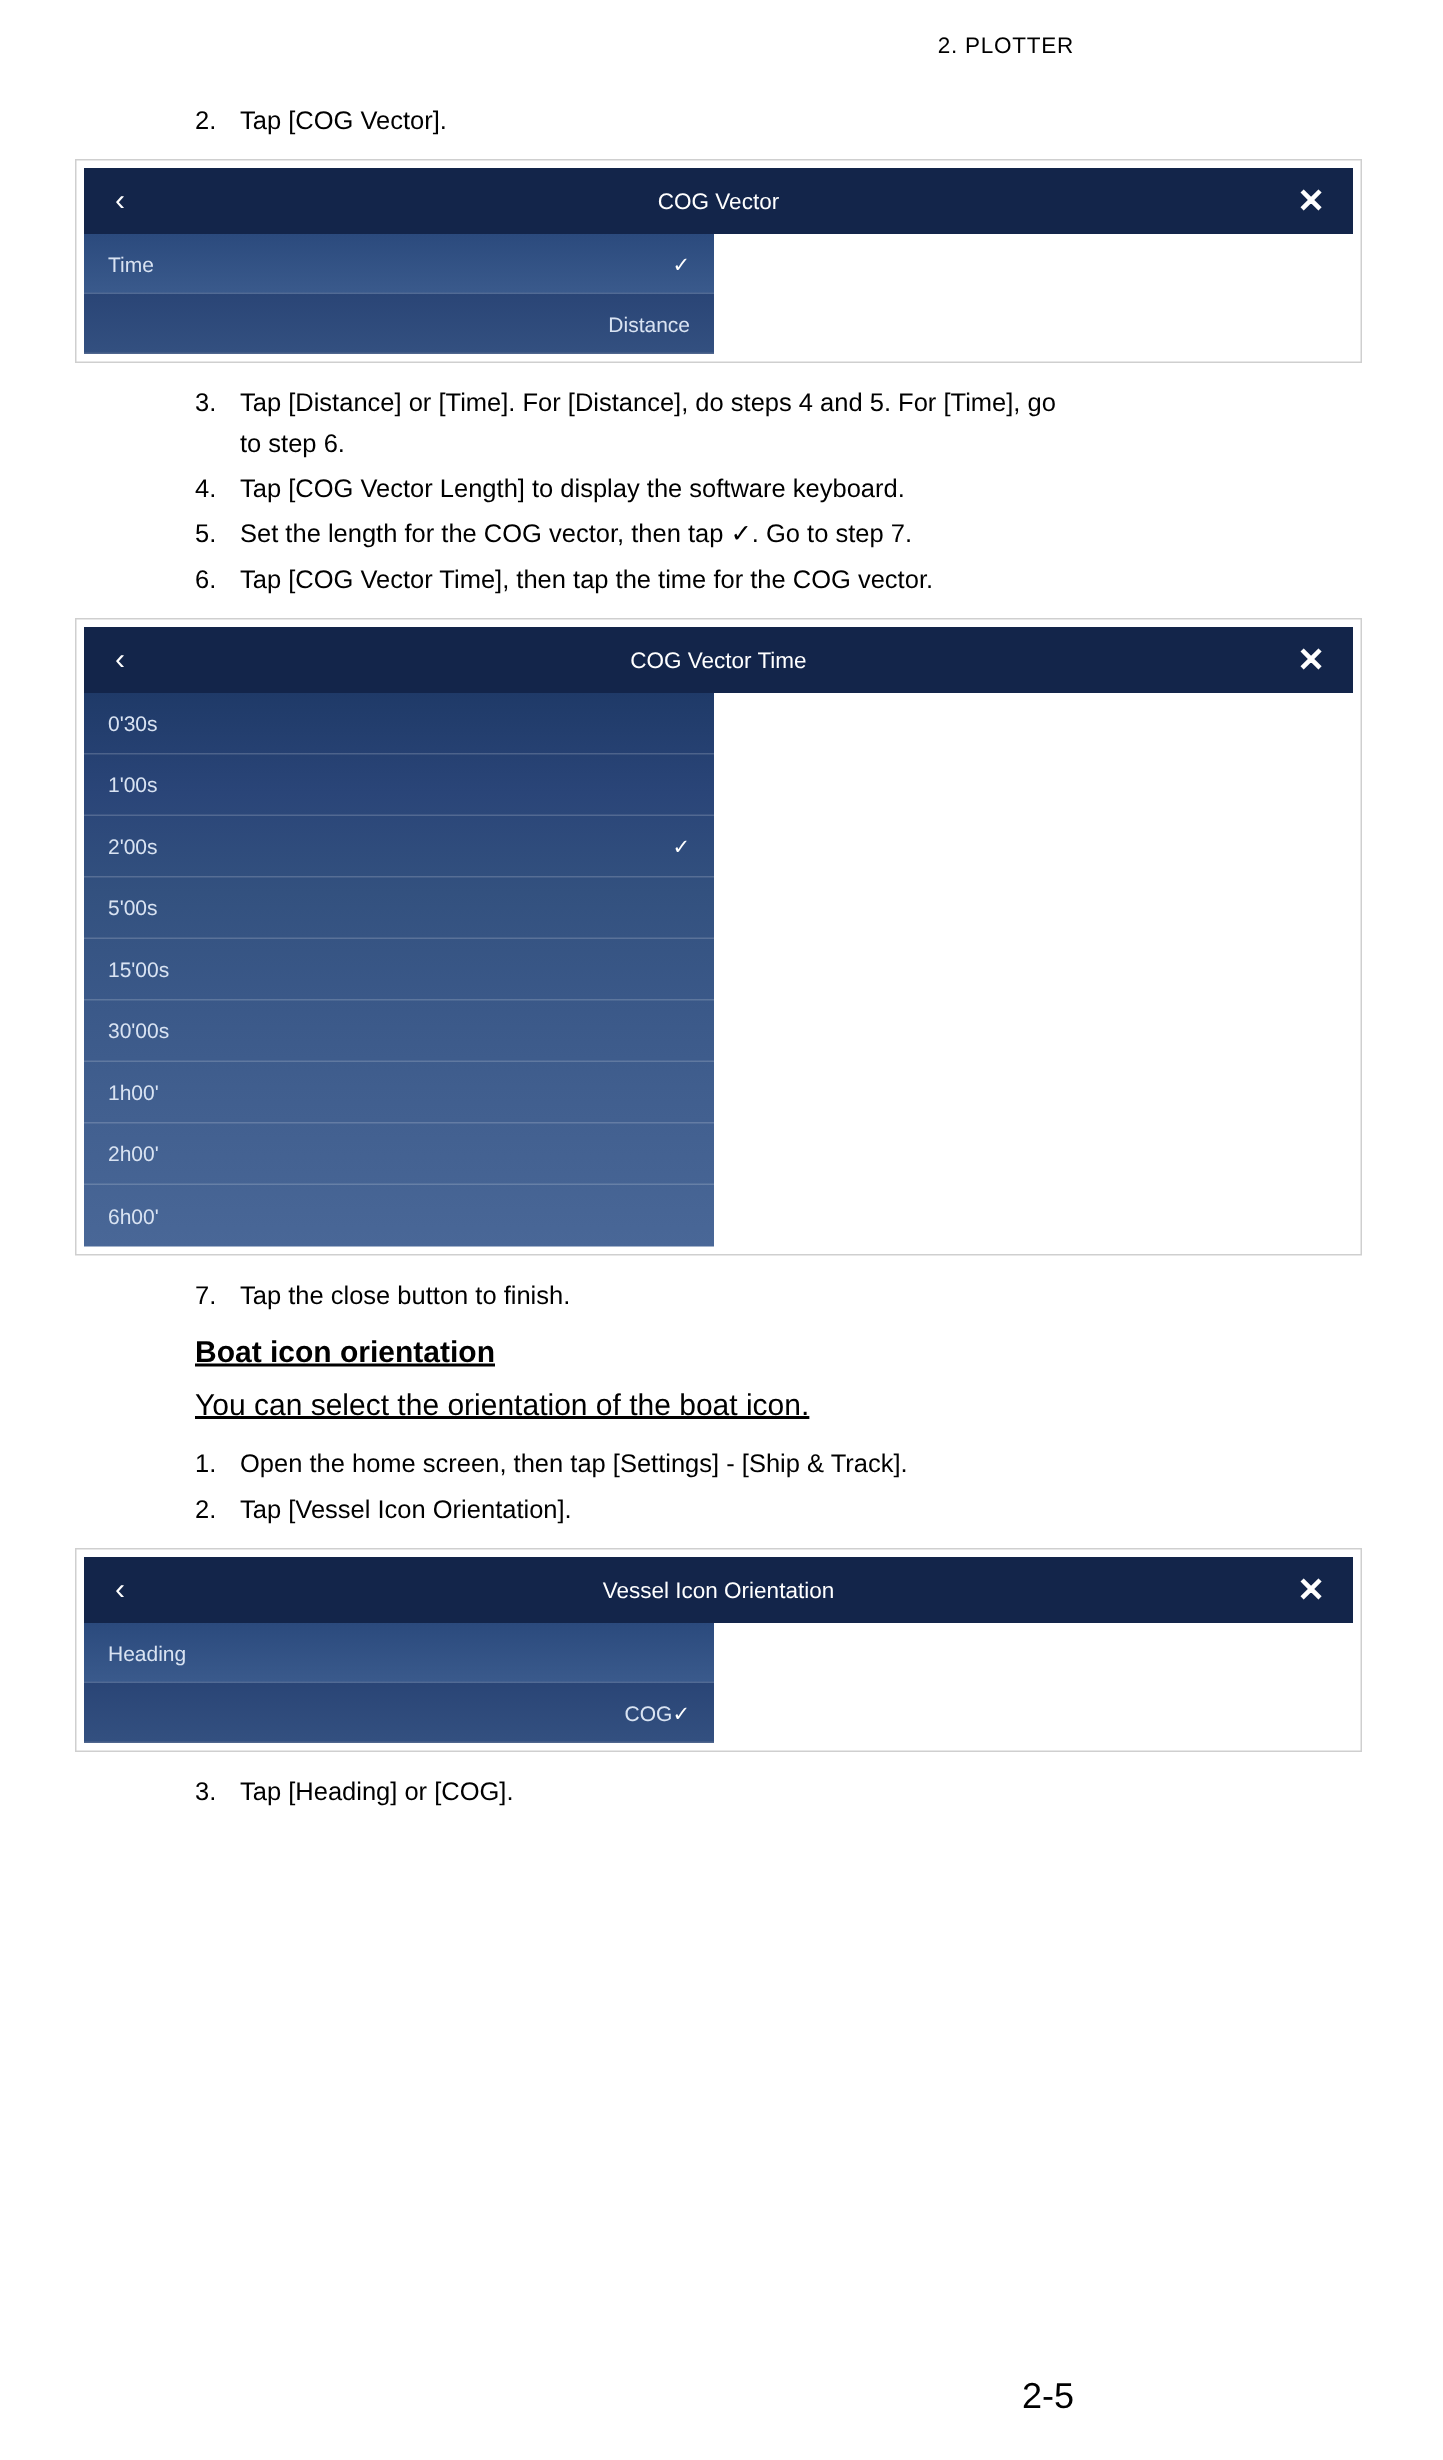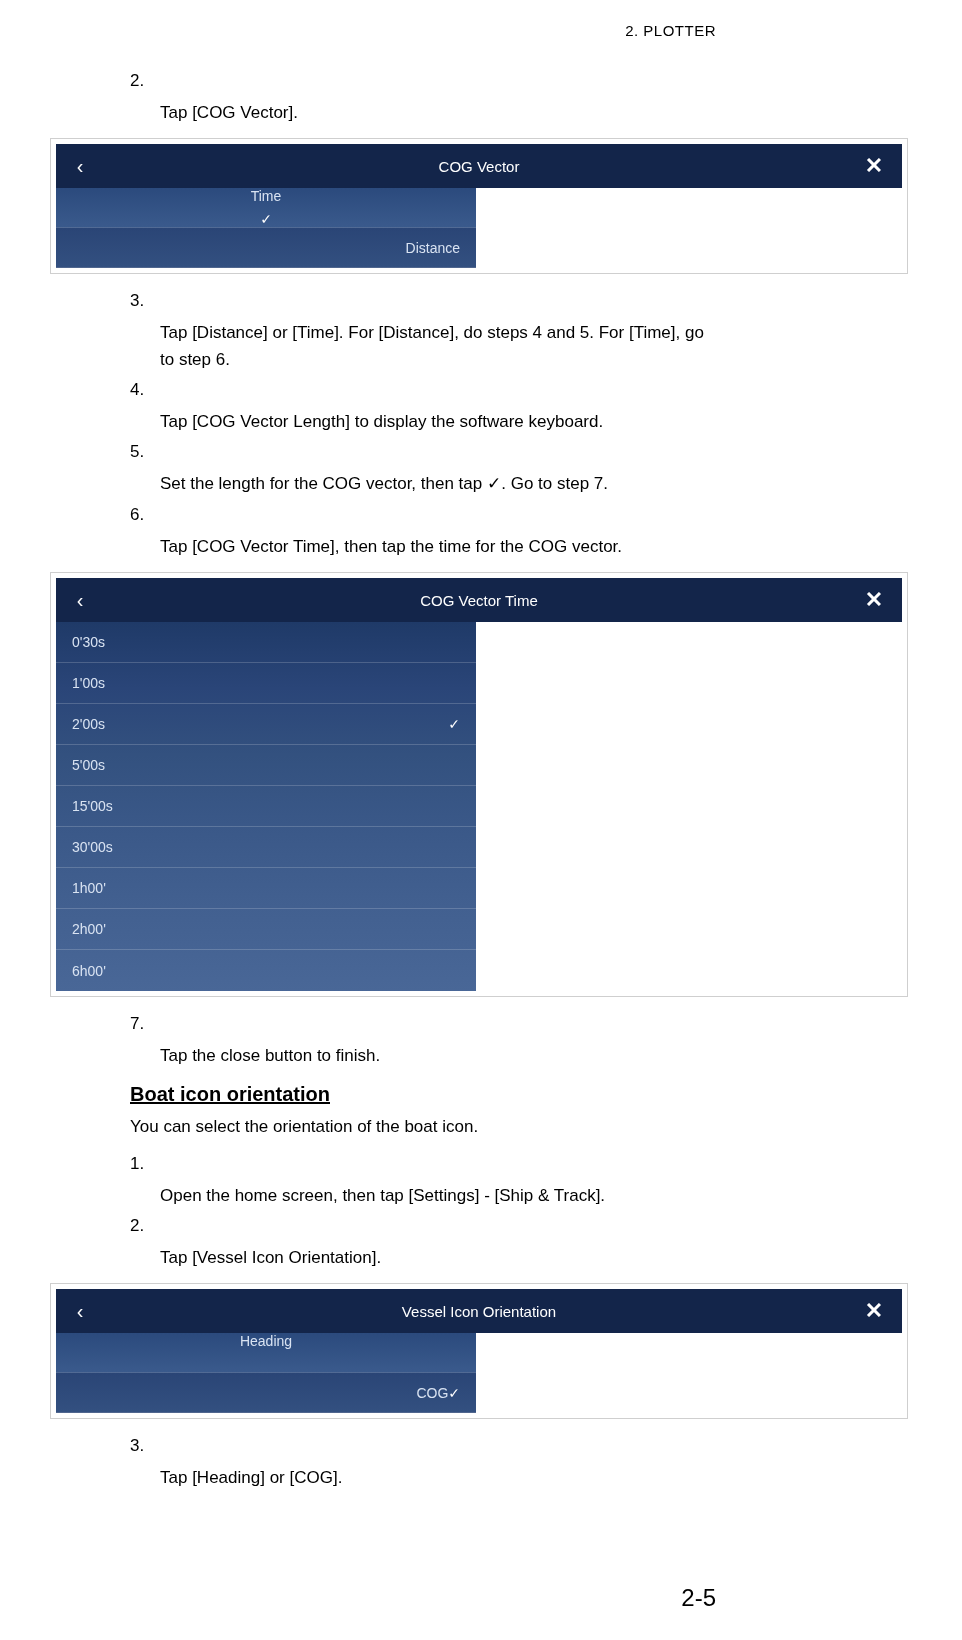--- a/index.html
+++ b/index.html
@@ -32,21 +32,20 @@
     font-size: 17px;
     line-height: 1.55;
     margin: 4px 0;
   }
   .step-num {
     width: 30px;
     flex: 0 0 30px;
   }
   .step-text {
     flex: 1;
-    margin-top: 32px;
   }
 
   
   .ui-panel-wrap {
     margin: 12px 0 14px 0;
     border: 1px solid #cfcfcf;
     background: #fff;
     padding: 5px;
     box-sizing: border-box;
     width: 858px;
@@ -99,37 +98,38 @@
     font-size: 14px;
     border-bottom: 1px solid rgba(255,255,255,0.18);
     box-sizing: border-box;
   }
   .ui-item .check {
     font-size: 14px;
     color: #fff;
   }
 
   
-  .grad-a { background: linear-gradient(180deg, #2b4a7d 0%, #3a5a8c 100%); flex-direction: column; }
+  .grad-a { background: linear-gradient(180deg, #2b4a7d 0%, #3a5a8c 100%); }
   .grad-b { background: linear-gradient(180deg, #2a4576 0%, #335080 100%); justify-content: flex-end; }
   .grad-time {
     background: linear-gradient(180deg, #1f3a68 0%, #2a4578 18%, #33517f 36%, #3a5888 55%, #415f8f 74%, #496797 100%);
   }
 
   .section-title {
     font-size: 20px;
     font-weight: bold;
     text-decoration: underline;
     margin-top: 14px;
     margin-bottom: 8px;
   }
   .para {
-    font-size: 17px;
+    font-size: 20px;
     line-height: 1.55;
     margin: 6px 0 10px 0;
+    text-decoration: underline;
   }
   .page-number {
     position: absolute;
     bottom: 28px;
     right: 56px;
     font-size: 24px;
     font-weight: normal;
   }
 
   

